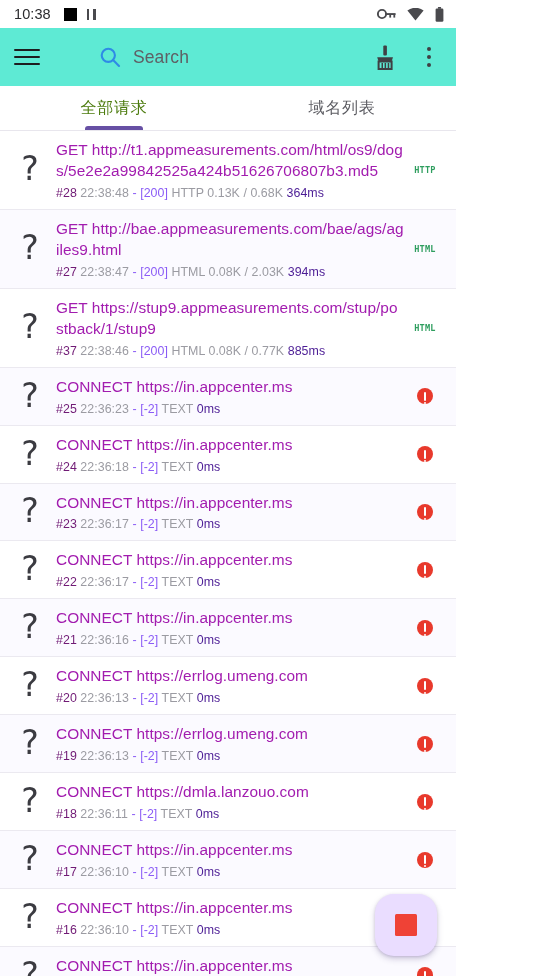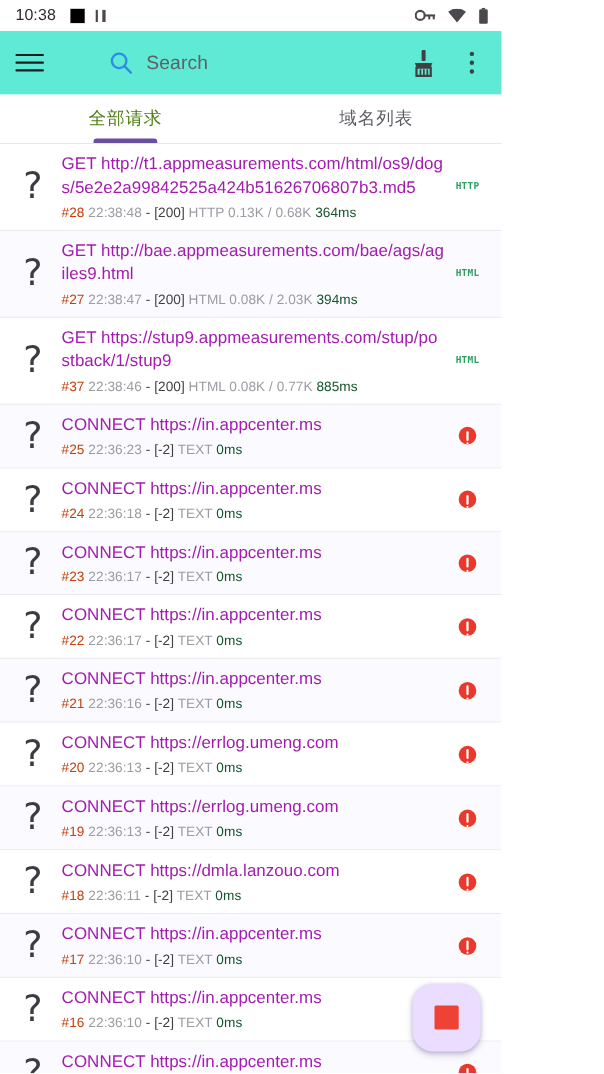--- a/index.html
+++ b/index.html
@@ -177,23 +177,23 @@
     word-break: break-all;
     letter-spacing: .05px;
   }
   .row .meta {
     margin-top: 4px;
     font-size: 12.4px;
     color: #9b9ba2;
     letter-spacing: .05px;
     white-space: nowrap;
   }
-  .row .meta .idx { color: #c2410c; }
-  .row .meta .sep { color: #404040; }
-  .row .meta .dur { color: #14532d; }
+  .row .meta .idx { color: #701a75; }
+  .row .meta .sep { color: #8b5cf6; }
+  .row .meta .dur { color: #4c1d95; }
   .row .tail {
     flex: 0 0 auto;
     width: 42px;
     display: flex;
     align-items: center;
     justify-content: center;
   }
   .proto {
     font-family: "DejaVu Sans Mono", monospace;
     font-size: 8.6px;

